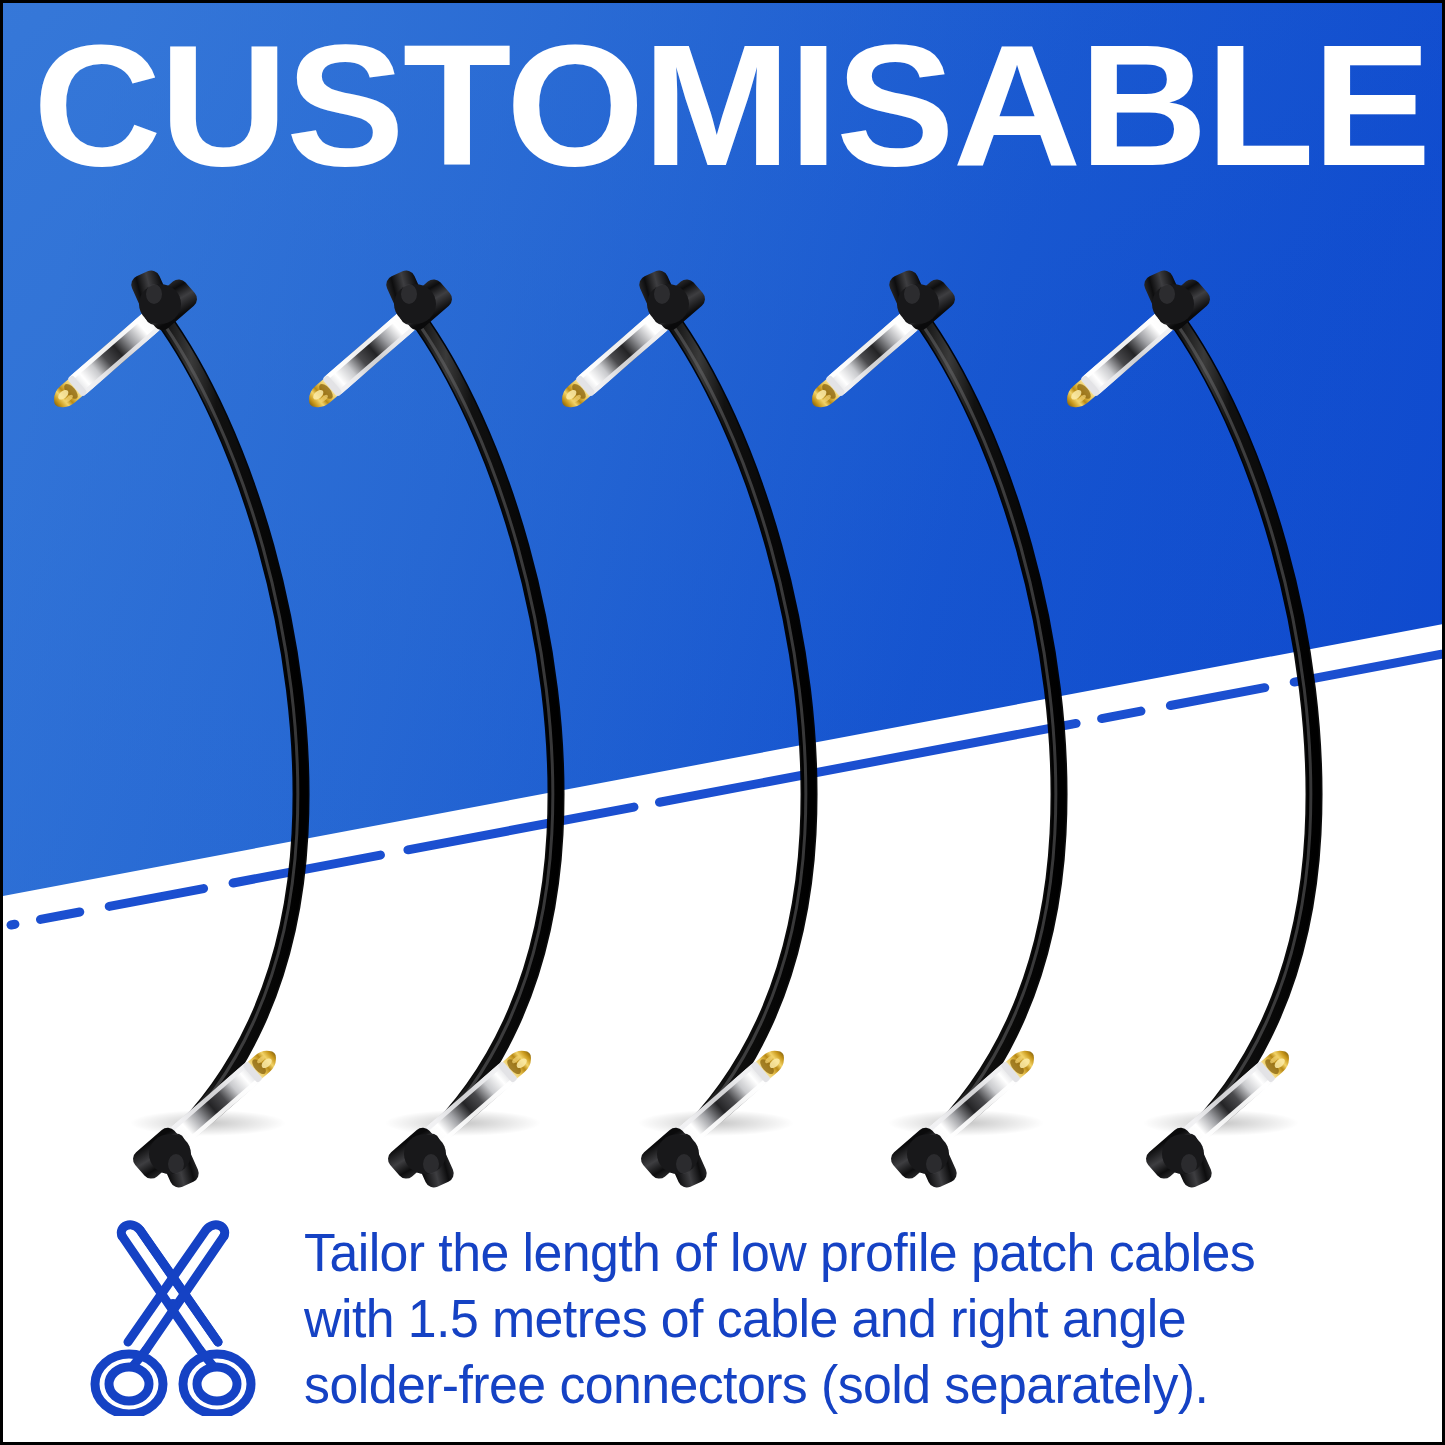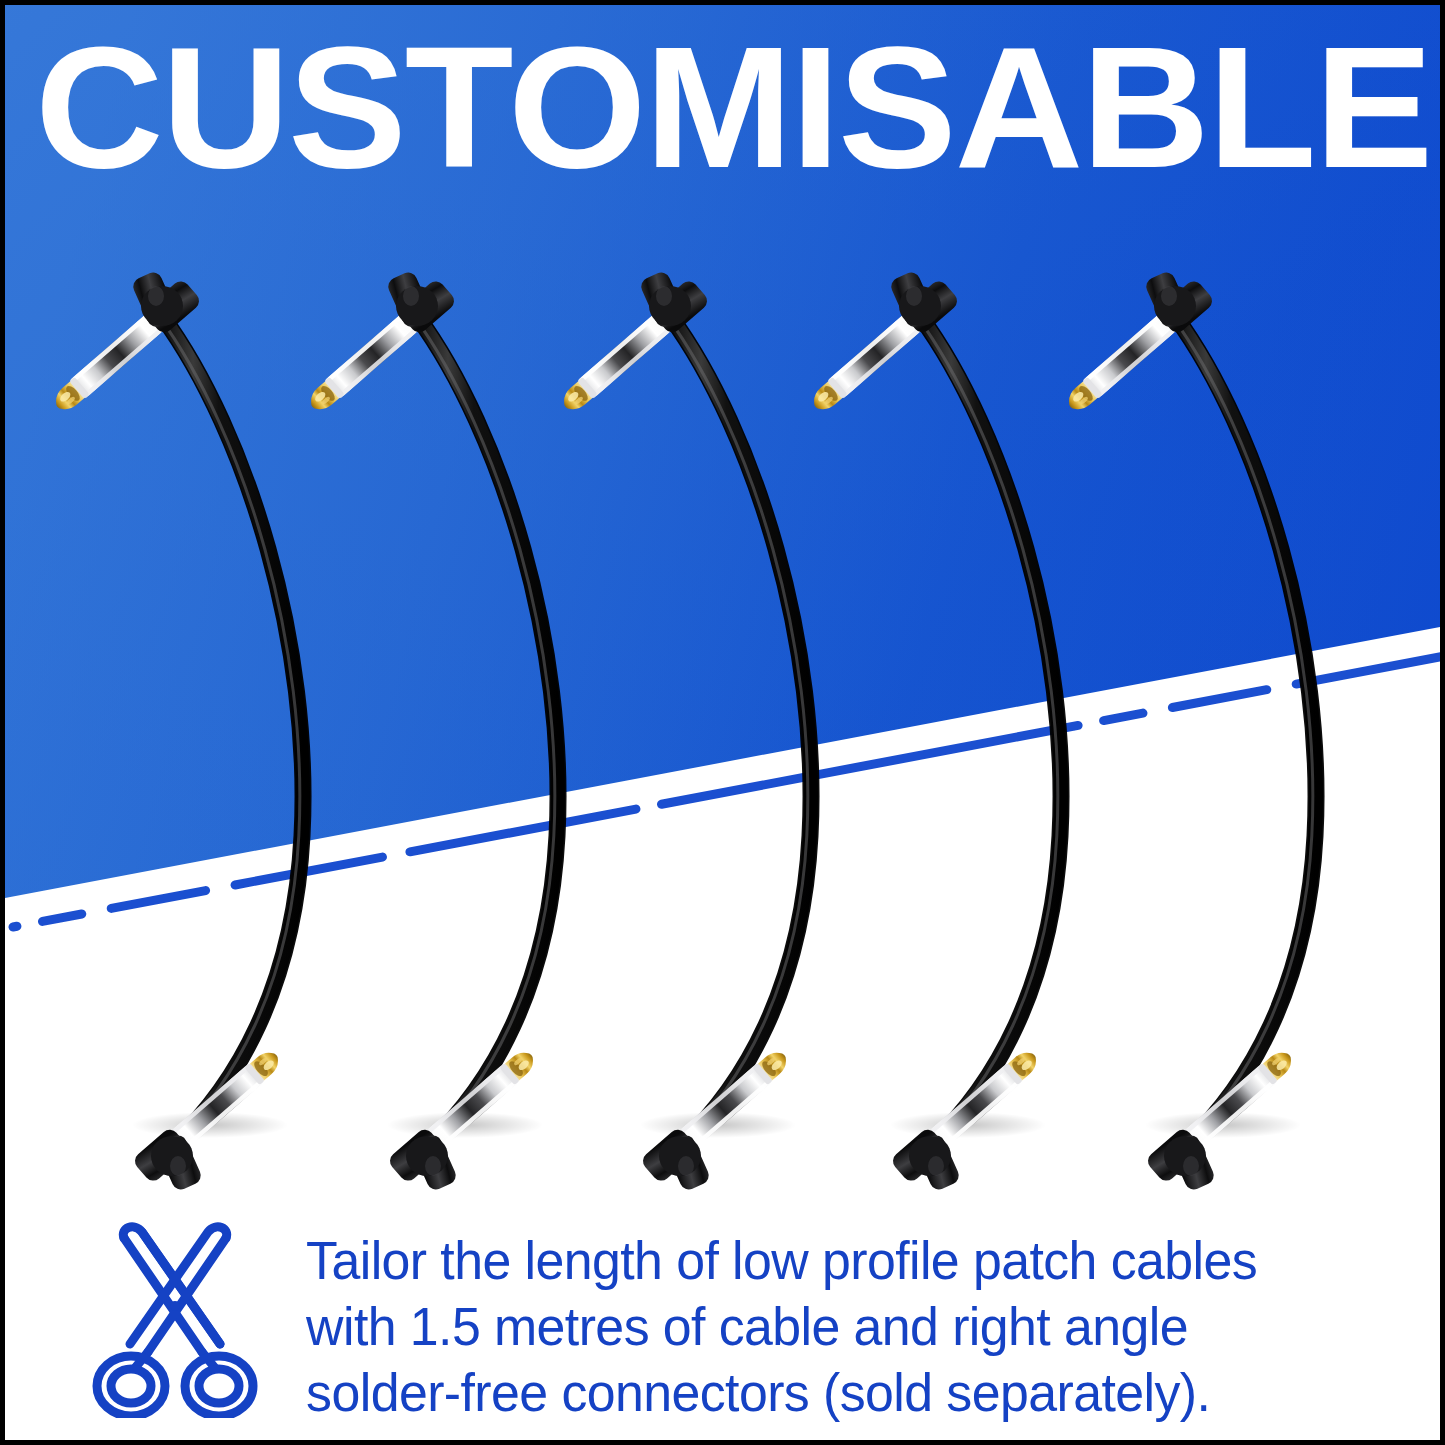--- a/index.html
+++ b/index.html
@@ -8,21 +8,21 @@
     background: #ffffff;
   }
   #stage {
     position: relative;
     width: 1445px;
     height: 1445px;
     overflow: hidden;
     background: #ffffff;
     font-family: "Liberation Sans", sans-serif;
     box-sizing: border-box;
-    border: 5px solid #000000;
+    border: 3px solid #000000;
   }
   
   .bg-blue {
     position: absolute;
     left: 0; top: 0;
     width: 1445px; height: 1445px;
   }
   .bg-white-wedge {
     position: absolute;
     left: 0; top: 0;
@@ -52,21 +52,21 @@
     width: 1445px; height: 1445px;
   }
   
   .caption-row {
     position: absolute;
     left: 60px;
     top: 1205px;
     width: 1360px;
     height: 215px;
     display: flex;
-    align-items: flex-end;
+    align-items: center;
   }
   .scissors-wrap {
     width: 220px;
     height: 215px;
     flex: 0 0 220px;
     display: flex;
     align-items: center;
     justify-content: center;
   }
   .caption-text {

